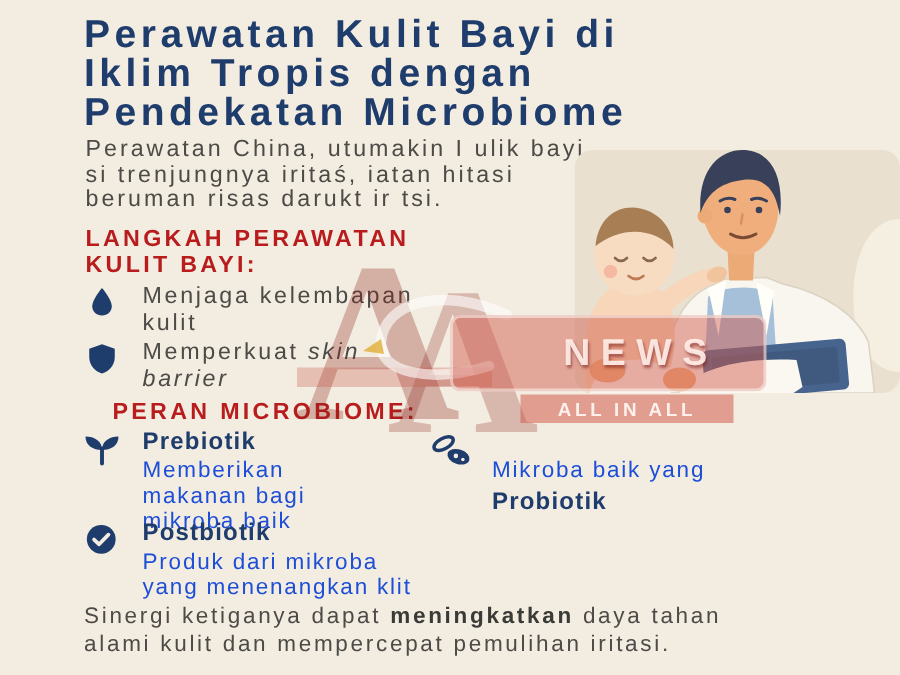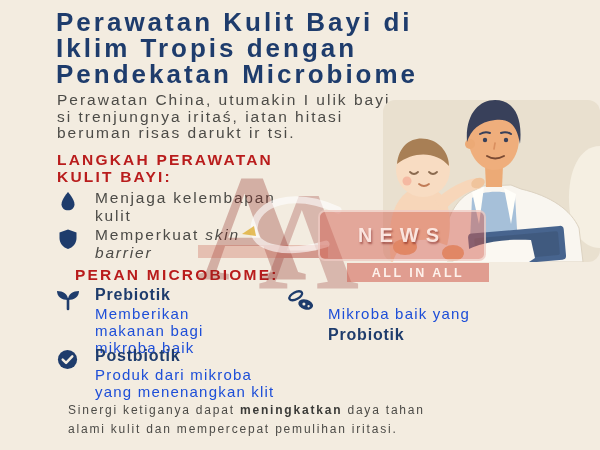--- a/index.html
+++ b/index.html
@@ -21,41 +21,41 @@
   .langkah-header{left:57px;top:151px;}
   .peran-header{left:75px;top:266px;}
 
   
   .bullet-icon{width:24px;height:24px;}
   .item-text{color:#4c4b47;font-size:15.5px;line-height:18px;letter-spacing:1.8px;}
   .item-label{color:#1e3c6c;font-weight:bold;font-size:16px;letter-spacing:0.8px;}
   .item-desc{color:#1d4ed8;font-size:15px;line-height:17px;letter-spacing:1.2px;}
 
   
-  .footer{left:68px;top:401px;color:#4c4b47;font-size:12px;line-height:19px;
+  .footer{left:56px;top:401px;color:#4c4b47;font-size:15px;line-height:19px;
           letter-spacing:1.8px;}
   .footer b{color:#39393600;color:#3a3a37;}
 
   
   .illus{left:383px;top:88px;width:217px;height:174px;}
 
   
   .watermark{position:absolute;left:0;top:0;width:600px;height:450px;
              pointer-events:none;z-index:6;}
   .wm-a{position:absolute;font-family:"Liberation Serif",serif;font-weight:bold;
         color:rgba(140,32,28,0.30);line-height:1;}
   .wm-a1{left:197px;top:152px;font-size:152px;}
   .wm-a2{left:258px;top:172px;font-size:140px;color:rgba(140,32,28,0.26);}
   .wm-line{position:absolute;left:198px;top:245px;width:130px;height:13px;
            background:rgba(200,85,70,0.30);}
-  .wm-banner{position:absolute;left:318px;top:210px;width:164px;height:47px;
+  .wm-banner{position:absolute;left:300px;top:210px;width:164px;height:47px;
              background:rgba(208,92,78,0.48);border:2px solid rgba(250,245,240,0.55);
              border-radius:7px;display:flex;align-items:center;justify-content:center;
-             font-weight:bold;font-size:20px;letter-spacing:7px;
-             color:rgba(255,238,232,0.92);text-shadow:1px 2px 2px rgba(120,30,25,0.55);}
+             font-weight:bold;font-size:25px;letter-spacing:7px;
+             color:rgba(255,238,232,0.92);text-shadow:1px 2px 2px rgba(120,30,25,0.55);padding-left:43px;}
   .wm-ribbon{position:absolute;left:347px;top:251px;width:142px;height:19px;
              background:rgba(208,92,78,0.55);display:flex;align-items:center;
              justify-content:center;font-weight:bold;font-size:12.5px;
              letter-spacing:2.5px;color:rgba(255,246,240,0.95);margin-top:12px;}
   .wm-eagle{position:absolute;left:238px;top:188px;width:115px;height:75px;}
 </style>
 </head>
 <body>
 
 <div class="stage">

